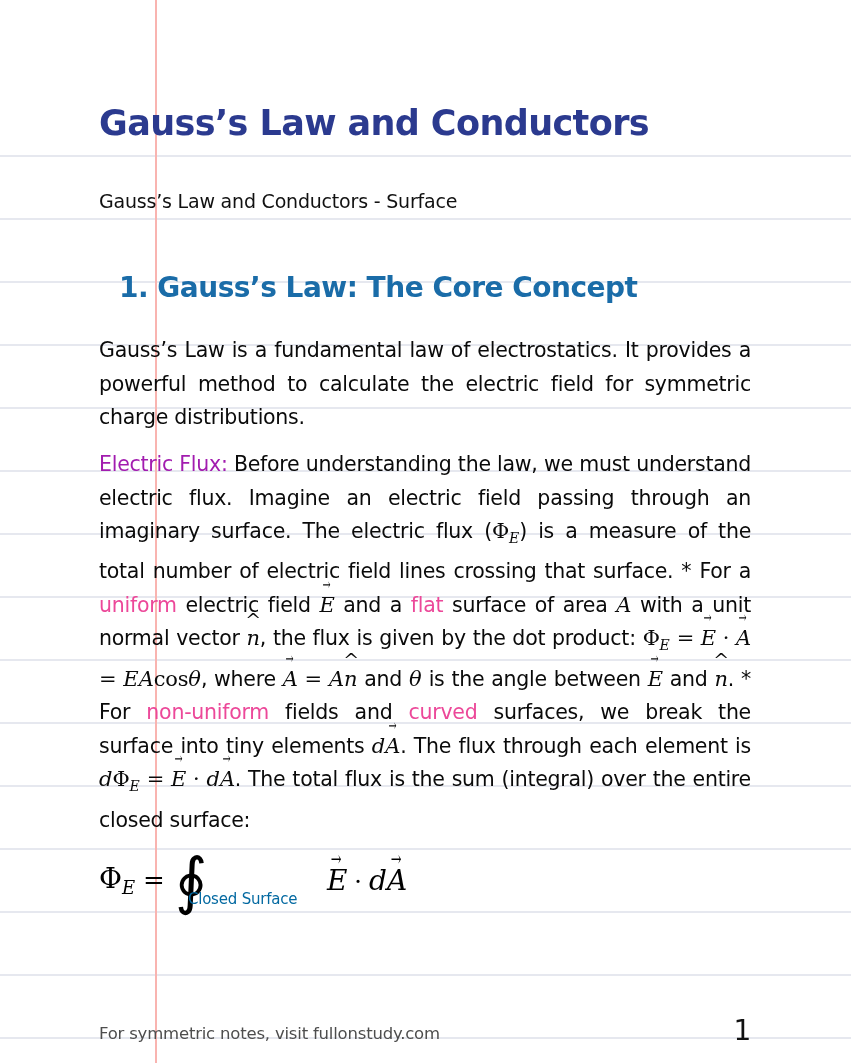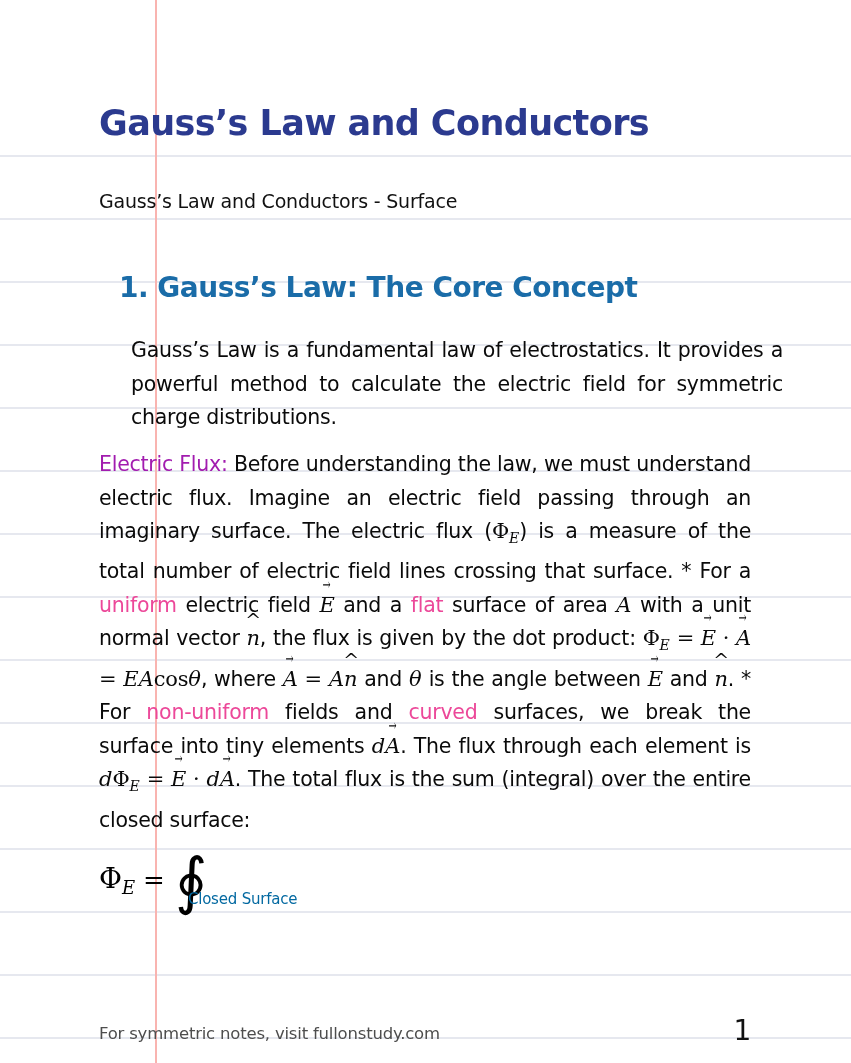--- a/index.html
+++ b/index.html
@@ -106,21 +106,21 @@
     width: 652px;
     font-size: 20.5px;
     line-height: 33.5px;
     color: #0a0a0a;
     text-align: justify;
     text-justify: inter-word;
     letter-spacing: -0.25px;
     -webkit-hyphens: manual;
     hyphens: manual;
   }
-  #para-intro { top: 334px; margin-left: 32px; }
+  #para-intro { top: 334px; }
   #para-flux  { top: 448px; }
 
   .term-blue {
     color: #ec4899;
   }
   .term-label {
     color: #a21caf;
   }
 
   
@@ -303,20 +303,21 @@
 
     <div id="para-flux" class="para hand">
       <span class="term-label">Electric Flux:</span><span> Before understanding the law, we must understand electric flux.  Imagine an electric field passing through an imaginary surface.  The electric flux (</span><span class="math-up">Φ</span><span class="sub">E</span><span>) is a measure of the total number of electric field lines crossing that surface.  * For a </span><span class="term-blue">uniform</span><span> electric field </span><span class="vec">E</span><span> and a </span><span class="term-blue">flat</span><span> surface of area </span><span class="math">A</span><span> with a unit normal vector </span><span class="hat">n</span><span>, the flux is given by the dot product: </span><span class="math-up">Φ</span><span class="sub">E</span> <span class="math-up">=</span> <span class="vec">E</span> <span class="math-up">·</span> <span class="vec">A</span> <span class="math-up">=</span> <span class="math">EA</span><span class="math-up">cos</span><span class="math">θ</span><span>, where </span><span class="vec">A</span> <span class="math-up">=</span> <span class="math">A</span><span class="hat">n</span><span> and </span><span class="math">θ</span><span> is the angle between </span><span class="vec">E</span><span> and </span><span class="hat">n</span><span>. * For </span><span class="term-blue">non-uniform</span><span> fields and </span><span class="term-blue">curved</span><span> surfaces, we break the surface into tiny elements </span><span class="math">d</span><span class="vec">A</span><span>. The flux through each element is </span><span class="math">d</span><span class="math-up">Φ</span><span class="sub">E</span> <span class="math-up">=</span> <span class="vec">E</span> <span class="math-up">·</span> <span class="math">d</span><span class="vec">A</span><span>. The total flux is the sum (integral) over the entire closed surface:</span>
     </div>
 
     <div id="equation">
       <span class="eq-row">
         <span class="eq-lhs"><span>Φ</span><span class="sub">E</span></span>
           <span class="eq-eq">=</span>
           <span class="eq-int-wrap"><span class="eq-int">∮</span><span class="eq-int-label">Closed Surface</span></span>
+          <span class="eq-rhs"><span class="vec">E</span><span class="eq-dot">·</span><span class="math">d</span><span class="vec">A</span></span>
       </span>
     </div>
 
     <div id="footer-note" class="hand">For symmetric notes, visit fullonstudy.com</div>
 
     <div id="page-number" class="hand">1</div>
 
   </div>
 </div>
 

